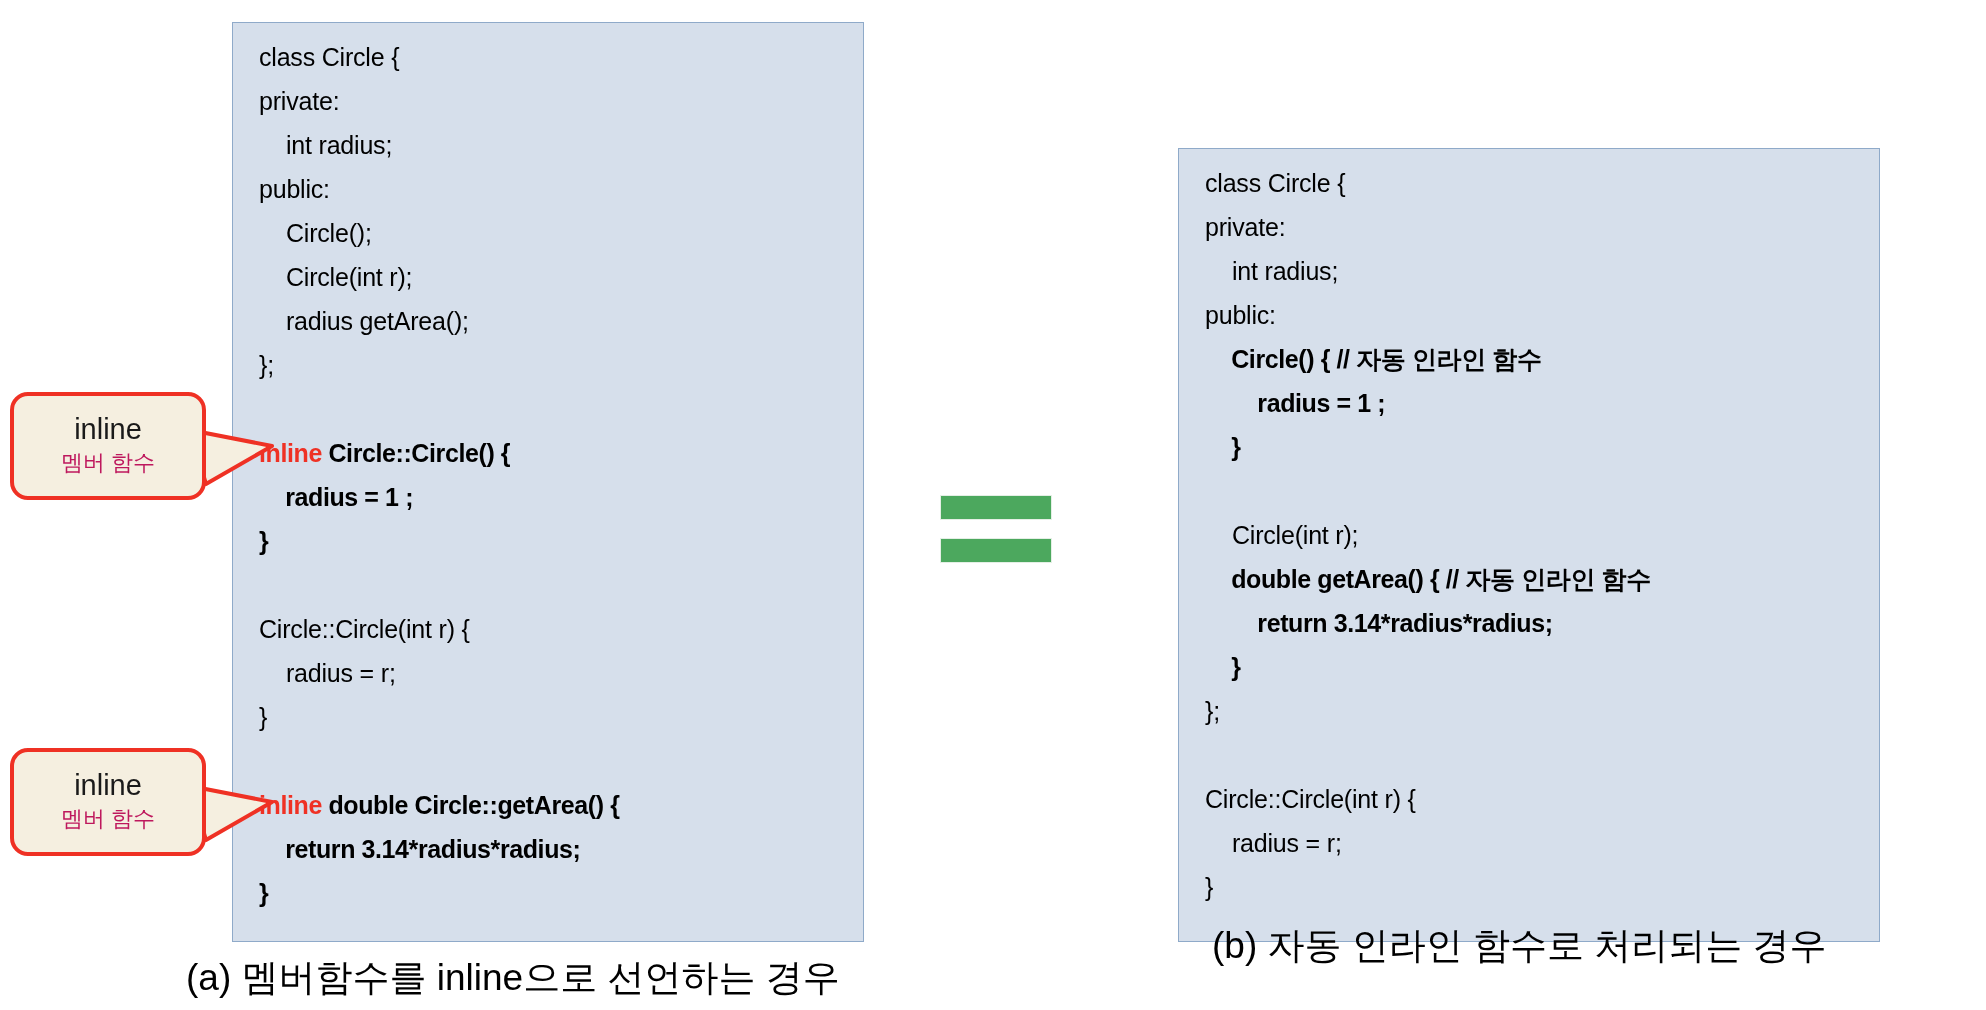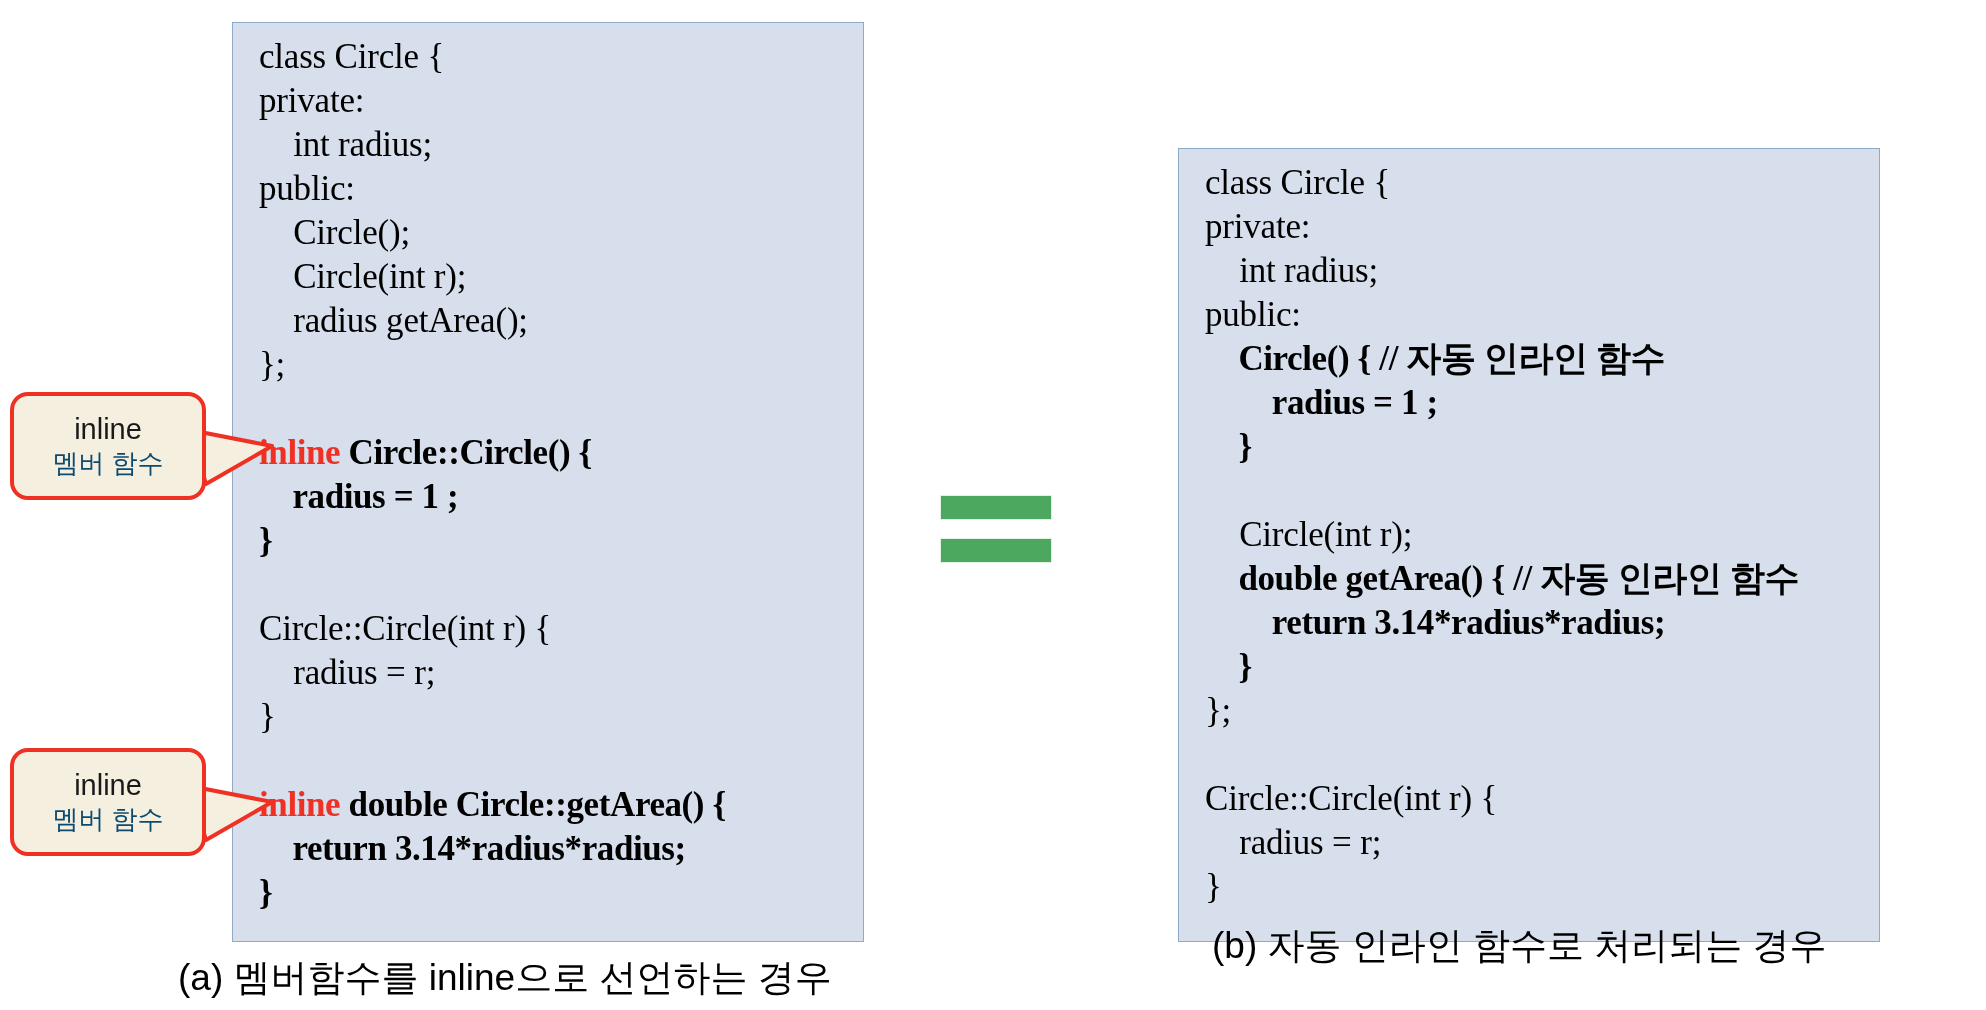--- a/index.html
+++ b/index.html
@@ -35,22 +35,22 @@
     height: 794px;
   }
   .code-lines {
     position: absolute;
     left: 26px;
     top: 12px;
     right: 6px;
   }
   .line {
     white-space: pre;
-    font-family: Liberation Serif, serif;
-    font-size: 35px;
+    font-family: Liberation Sans, sans-serif;
+    font-size: 25px;
     line-height: 44px;
     color: #000000;
     letter-spacing: -0.2px;
   }
   .line.bold {
     font-weight: bold;
     letter-spacing: -0.4px;
   }
   .line .kw-inline {
     color: #ef3124;
@@ -84,23 +84,23 @@
     flex-direction: column;
     align-items: center;
     justify-content: center;
   }
   .callout .ln1 {
     font-size: 29px;
     line-height: 34px;
     color: #1a1a1a;
   }
   .callout .ln2 {
-    font-size: 26px;
+    font-size: 22px;
     line-height: 34px;
-    color: #0c4a6e;
+    color: #be185d;
     font-weight: normal;
   }
   .callout .tail {
     position: absolute;
     left: 178px;
     top: 30px;
     width: 86px;
     height: 72px;
     overflow: visible;
   }
@@ -129,21 +129,21 @@
   #equals-sign .bar.bottom { top: 43px; }
 
   
   .caption {
     position: absolute;
     font-size: 37px;
     line-height: 46px;
     color: #000000;
     white-space: nowrap;
   }
-  #caption-a { left: 178px; top: 955px; }
+  #caption-a { left: 186px; top: 955px; }
   #caption-b { left: 1212px; top: 923px; }
 </style>
 </head>
 <body>
 
 <div class="code-panel" id="panel-a">
   <div class="code-lines" id="lines-a">
       <div class="line">class Circle {</div>
       <div class="line">private:</div>
       <div class="line">    int radius;</div>

